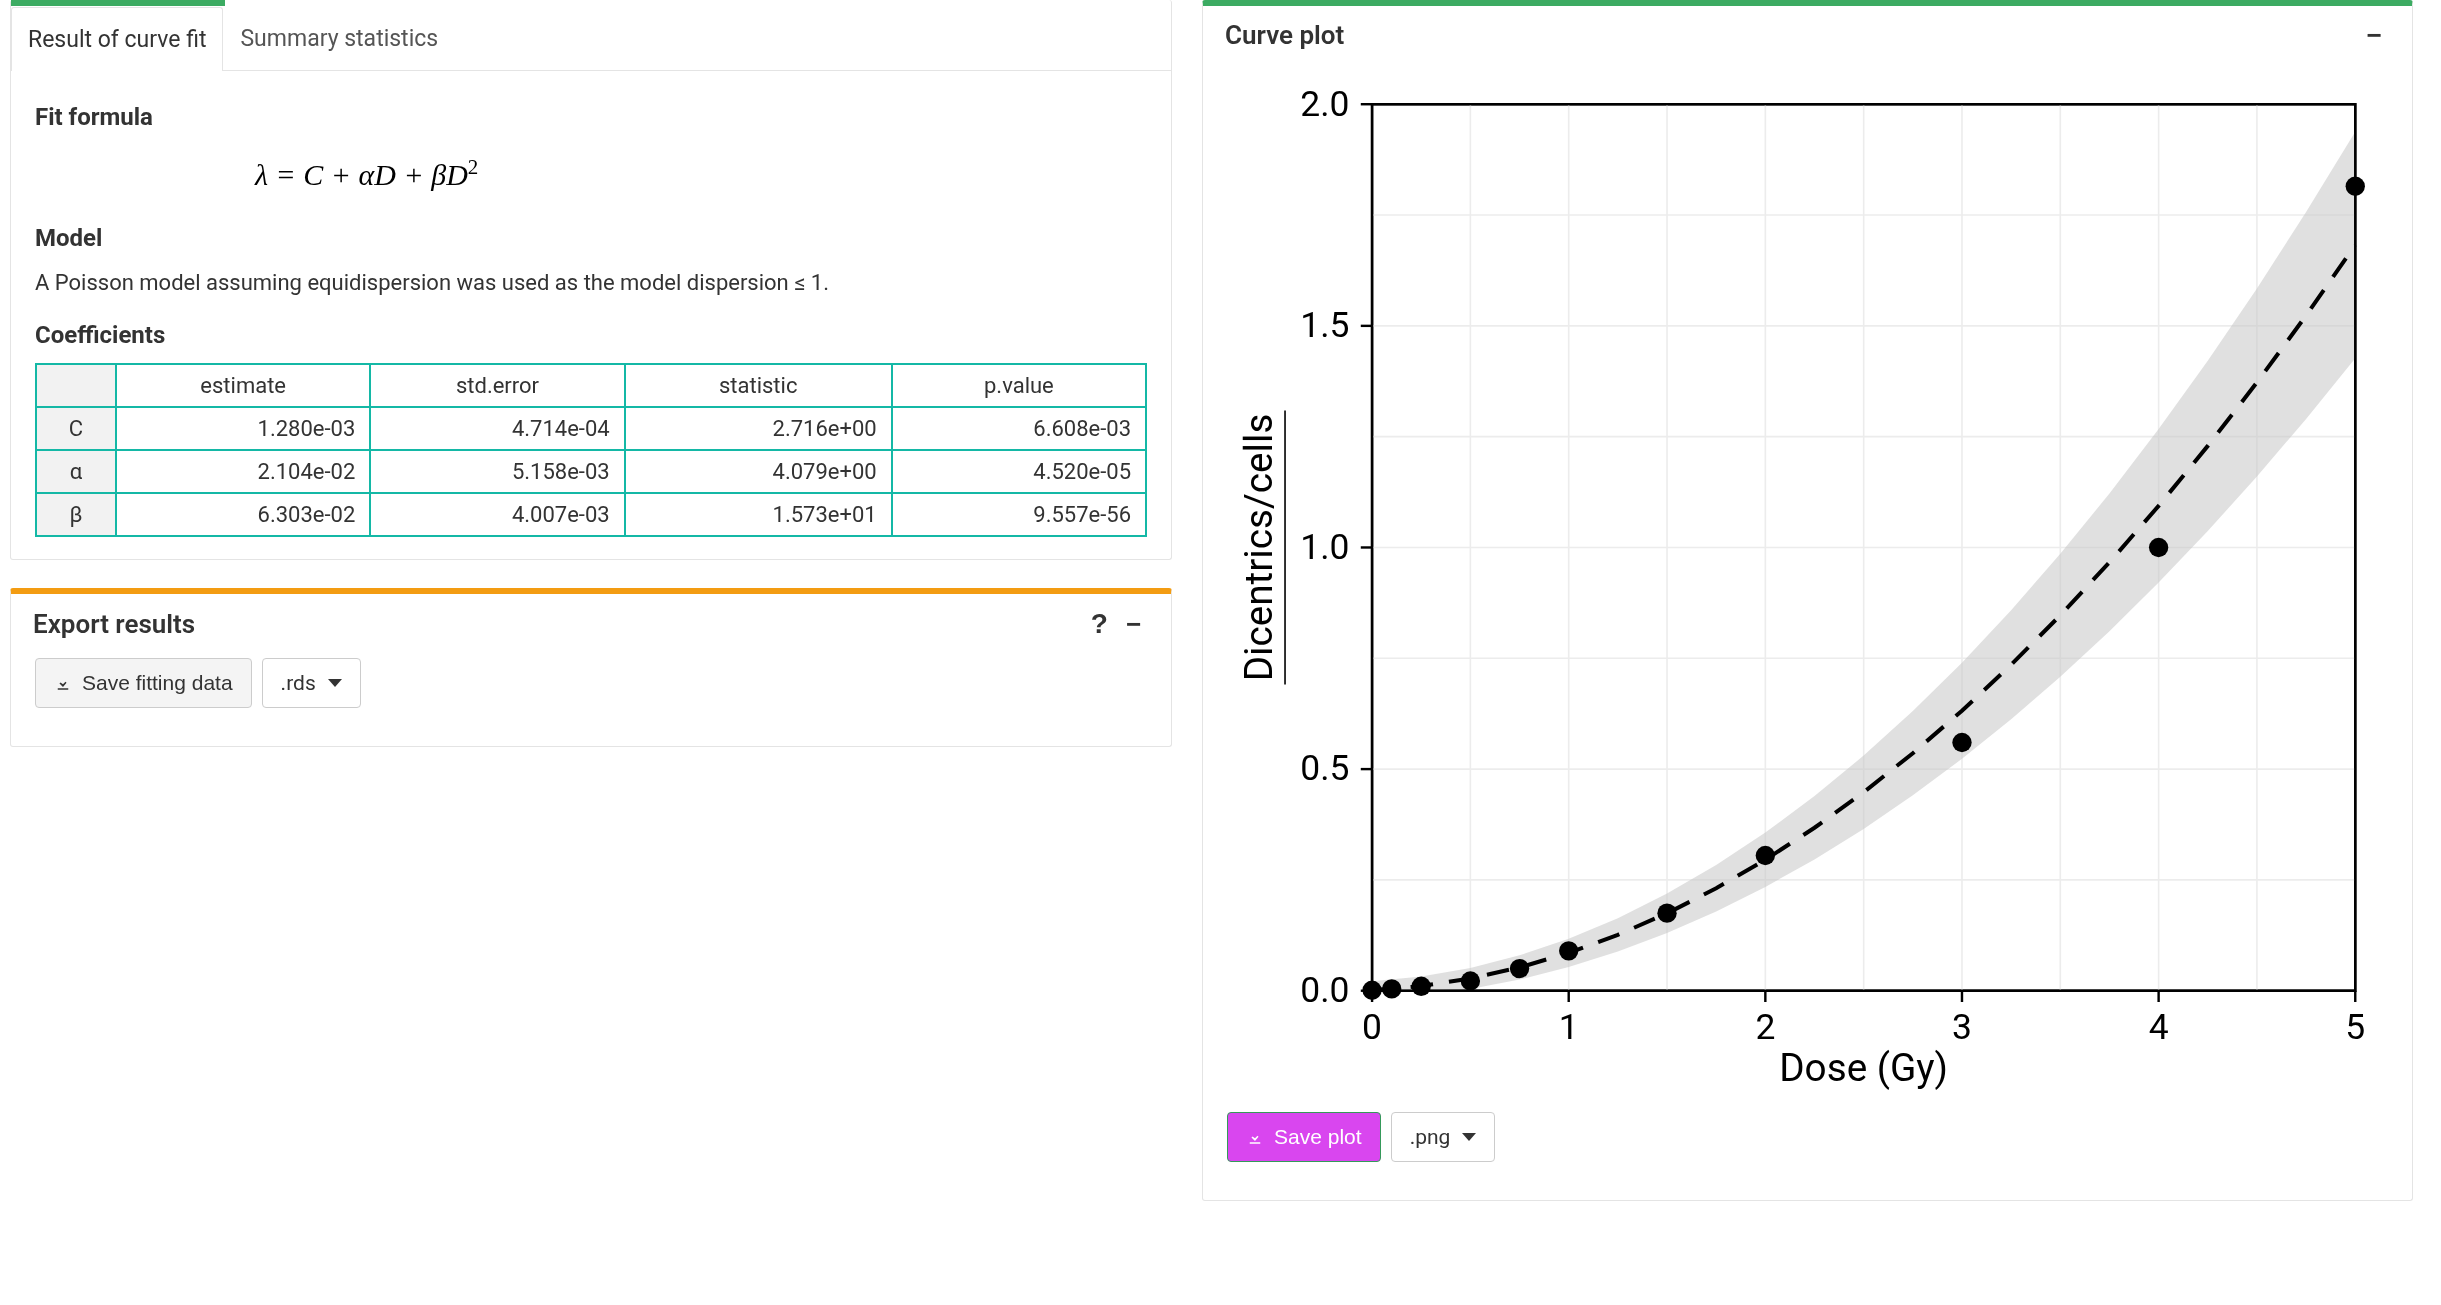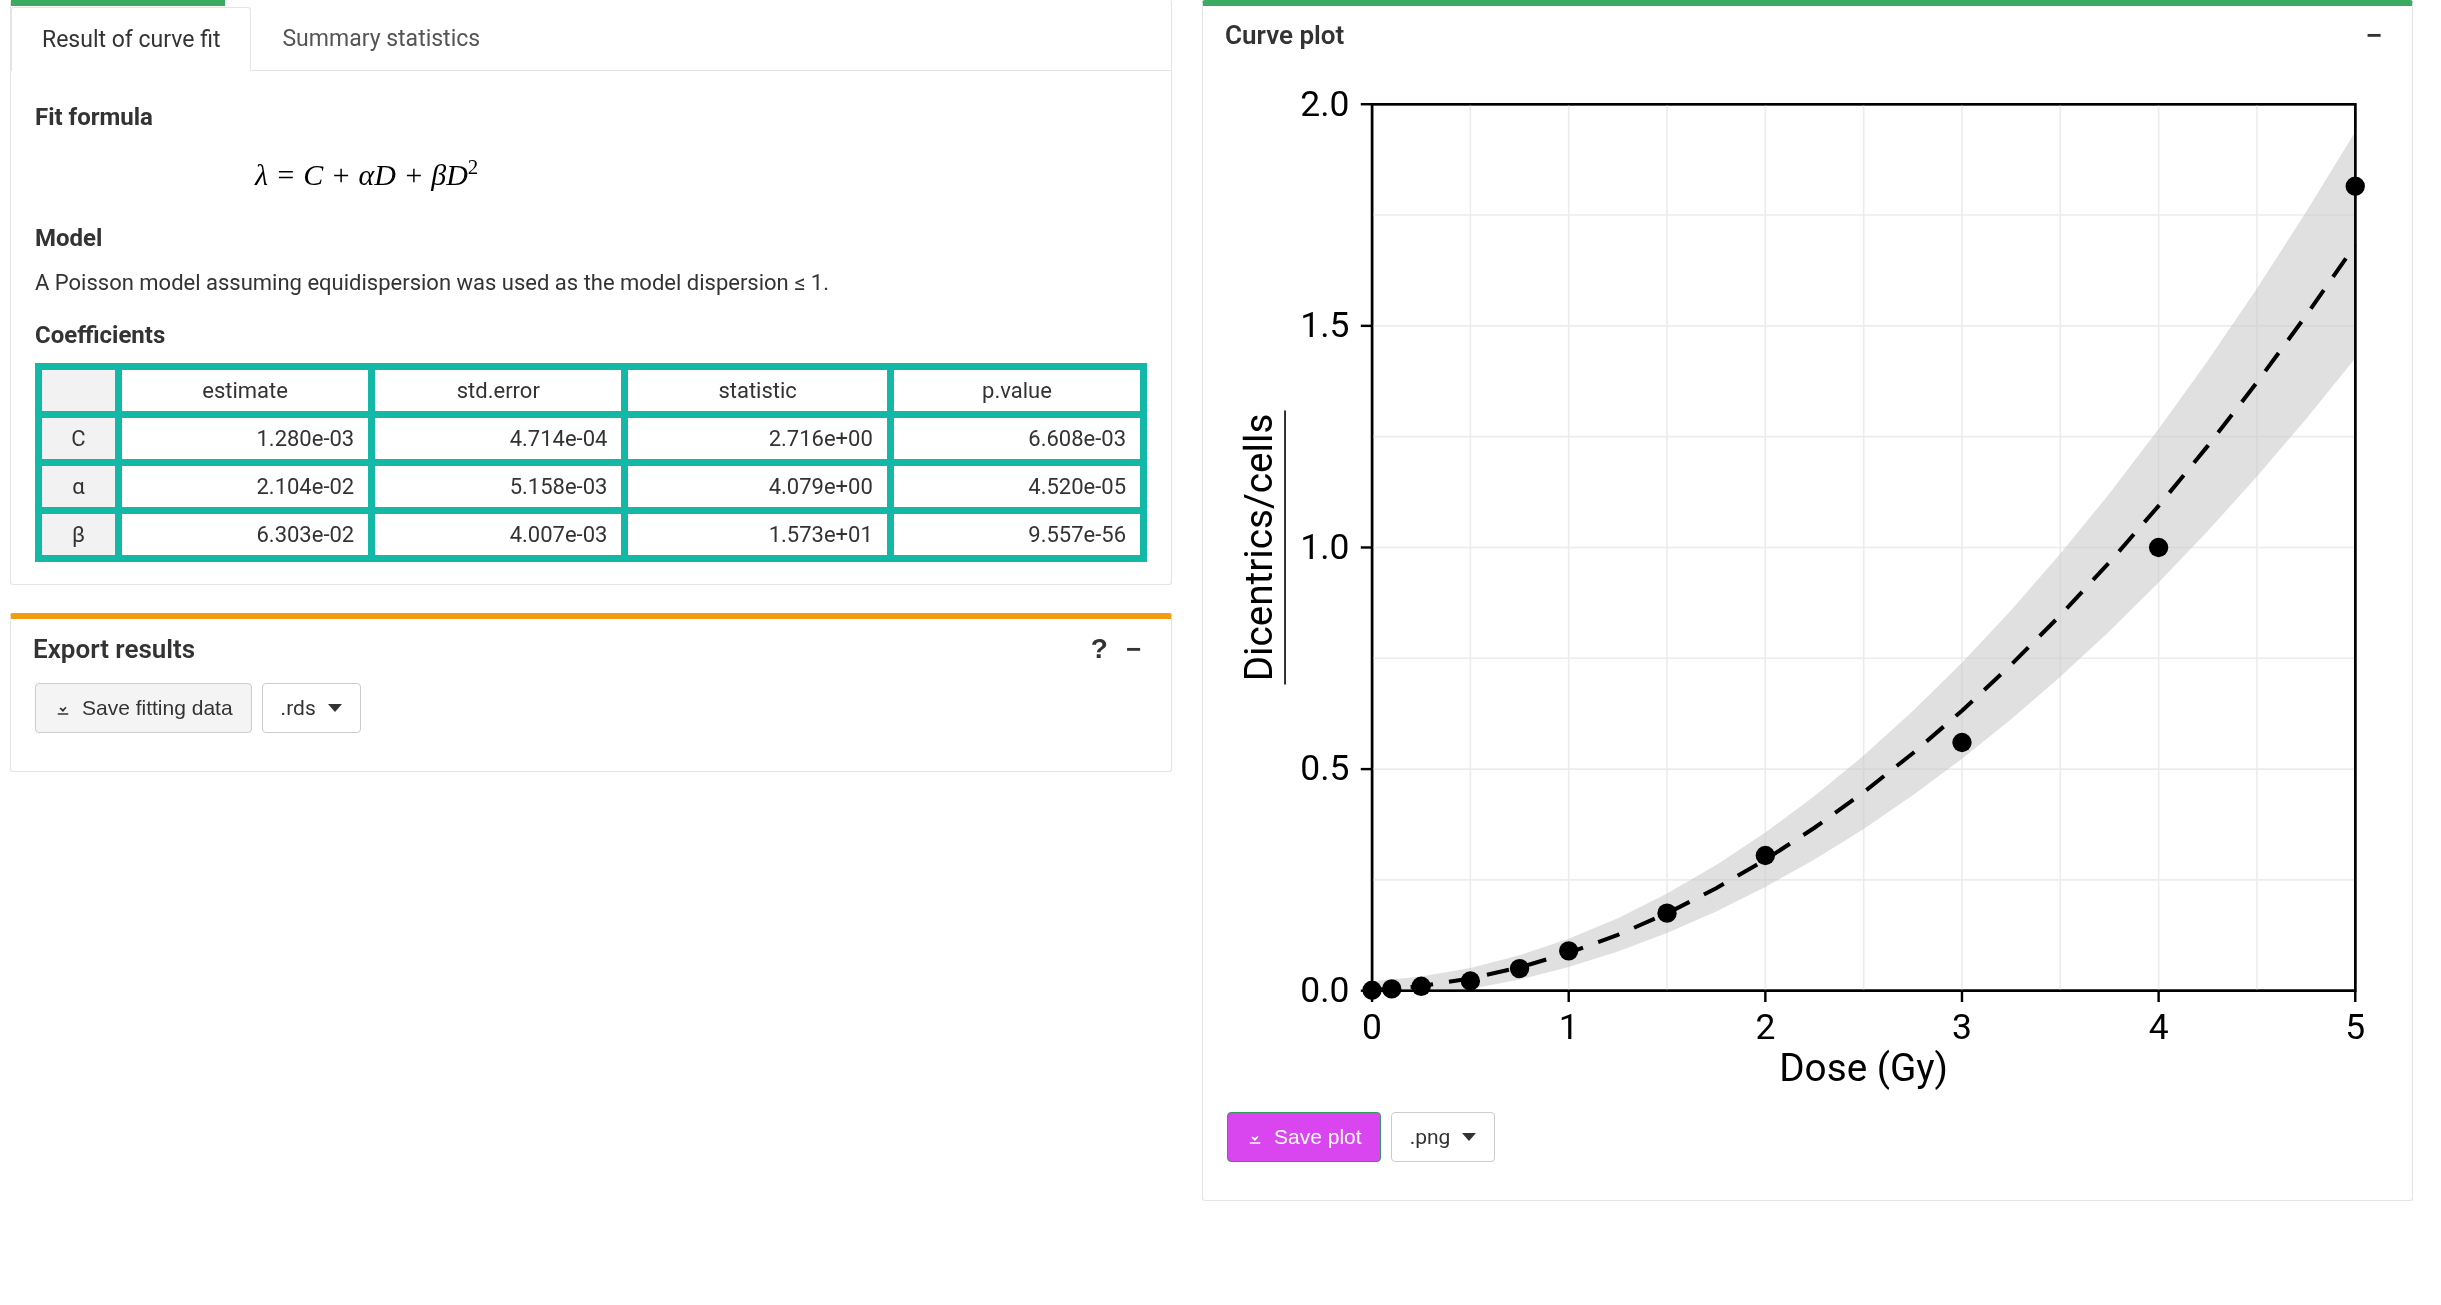--- a/index.html
+++ b/index.html
@@ -12,34 +12,34 @@
   .panel { border:1px solid #e4e4e4; border-radius:3px; margin-bottom:28px; background:#fff; }
   .panel-green { border-top:6px solid #3cab62; }
   .panel-orange { border-top:6px solid #f39c12; }
   .panel-header { display:flex; align-items:center; padding:14px 22px 8px 22px; font-size:26px; font-weight:600; color:#333; }
   .panel-header .spacer { flex:1; }
   .panel-header .icon-btn { background:none; border:none; font-size:26px; font-weight:700; color:#333; cursor:pointer; padding:0 8px; line-height:1; }
   .panel-body { padding:10px 24px 22px 24px; }
 
   
   .tabs-bar { display:flex; border-bottom:1px solid #e4e4e4; background:#fff; }
-  .tab { padding:18px 30px; font-size:23px; color:#555; border:1px solid transparent; border-bottom:none; cursor:pointer; background:#fff; }
+  .tab { padding:18px 16px; font-size:23px; color:#555; border:1px solid transparent; border-bottom:none; cursor:pointer; background:#fff; }
   .tab.active { border-color:#e4e4e4; border-top:1px solid #e4e4e4; position:relative; top:1px; border-radius:3px 3px 0 0; color:#333; }
 
   
   h4.section { font-size:24px; font-weight:700; margin:22px 0 14px 0; color:#333; }
   p.body-text { font-size:22px; color:#333; margin:6px 0 18px 0; line-height:1.5; }
 
   
   .formula { font-family: Georgia, "Times New Roman", serif; font-style: italic; font-size:30px; text-align:left; padding:10px 0 10px 220px; color:#000; }
   .formula .sup { font-size:0.7em; vertical-align:super; font-style:normal; }
 
   
   table.coef { width:100%; border-collapse:collapse; font-size:22px; }
-  table.coef th, table.coef td { border:7px solid #14b8a6; padding:8px 14px; text-align:right; }
+  table.coef th, table.coef td { border:2px solid #14b8a6; padding:8px 14px; text-align:right; }
   table.coef th { background:#fff; font-weight:400; color:#333; text-align:center; }
   table.coef th.corner, table.coef td.rowlabel { background:#f2f2f2; text-align:center; font-weight:400; width:80px; }
   table.coef thead th { background:#fff; }
   table.coef th.corner { background:#f2f2f2; }
 
   
   .btn-row { display:flex; gap:10px; margin-bottom:16px; }
   .btn { display:inline-flex; align-items:center; gap:10px; font-size:21px; padding:12px 18px; border-radius:4px; border:1px solid #ccc; background:#f4f4f4; color:#333; cursor:pointer; }
   .btn-green { background:#d946ef; border-color:#35995a; color:#fff; }
   .btn-orange { background:#f39c12; border-color:#e08e0b; color:#fff; }

